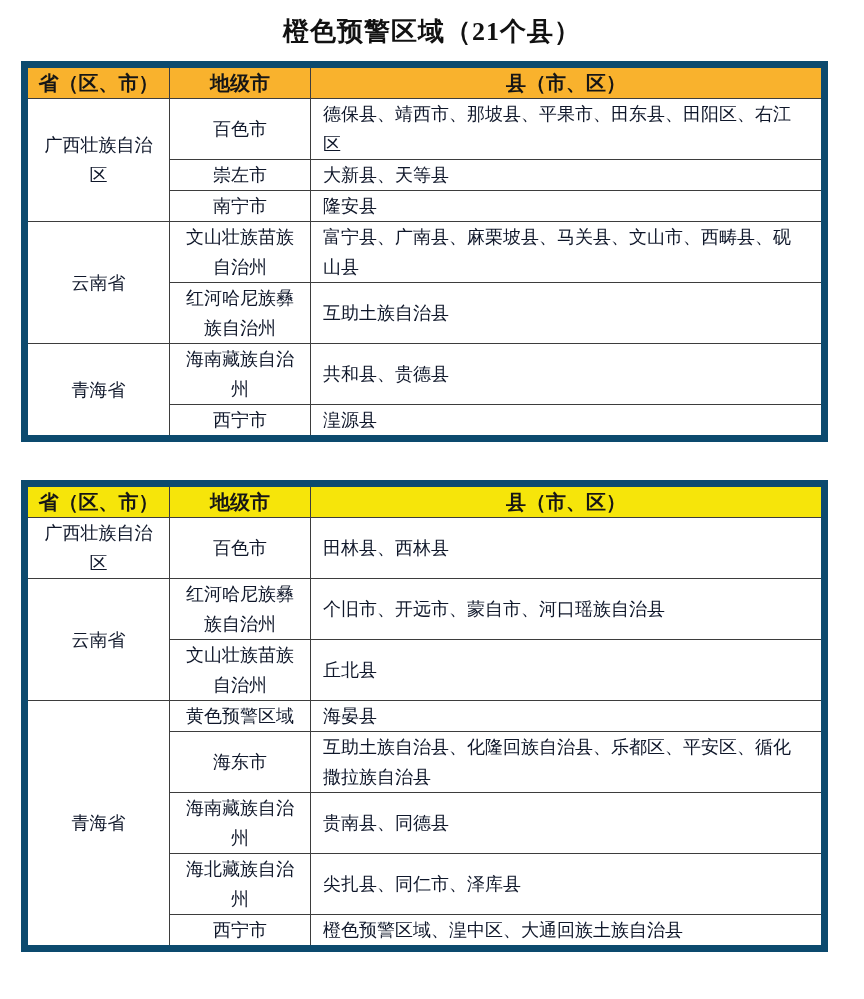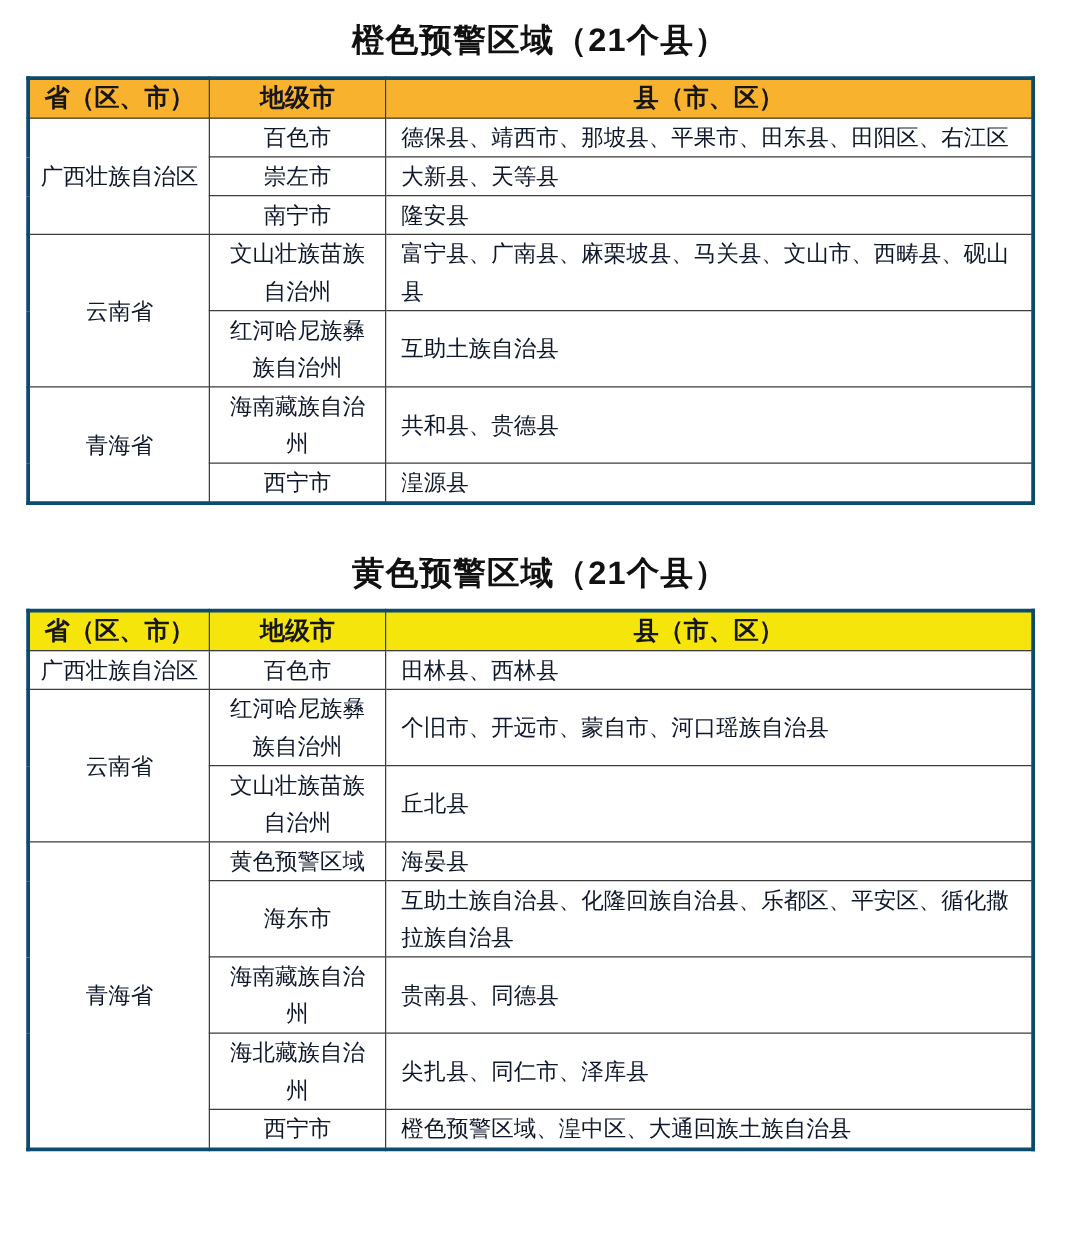--- a/index.html
+++ b/index.html
@@ -10,37 +10,37 @@
     font-family: "Liberation Sans", "DejaVu Sans", sans-serif;
     color: #1c1c1c;
     overflow: hidden;
   }
   .page {
     width: 864px;
     height: 999px;
     background: #ffffff;
     padding-top: 16px;
   }
-  .block { margin-bottom: 16px; }
+  .block { margin-bottom: 16px; font-family: Liberation Serif, serif; }
   .block + .block { margin-top: 38px; }
   .title {
     text-align: center;
     font-size: 26px;
     font-weight: bold;
     color: #111111;
     letter-spacing: 1px;
     margin-bottom: 13px;
     line-height: 32px;
   }
   table.wtable {
     border-collapse: collapse;
     table-layout: fixed;
     width: 807px;
     margin-left: 21px;
-    border: 3px solid #0c4a6e;
+    border: 7px solid #0c4a6e;
   }
   .wtable th, .wtable td {
     border: 1px solid #3d3d3d;
     vertical-align: middle;
     line-height: 30px;
     word-break: break-all;
   }
   .wtable th {
     font-size: 20px;
     font-weight: bold;
@@ -110,21 +110,20 @@
           </tr>
           <tr>
             <td class="city">西宁市</td>
             <td class="counties">湟源县</td>
           </tr>
         </tbody>
       </table>
   </section>
 
   <section class="block">
-    <h2 class="title">黄色预警区域（21个县）</h2>
     <table class="wtable">
         <thead>
           <tr>
             <th style="background-color: rgb(246, 229, 10);">省（区、市）</th>
             <th style="background-color: rgb(246, 229, 10);">地级市</th>
             <th style="background-color: rgb(246, 229, 10);">县（市、区）</th>
           </tr>
         </thead>
         <tbody>
           <tr>

